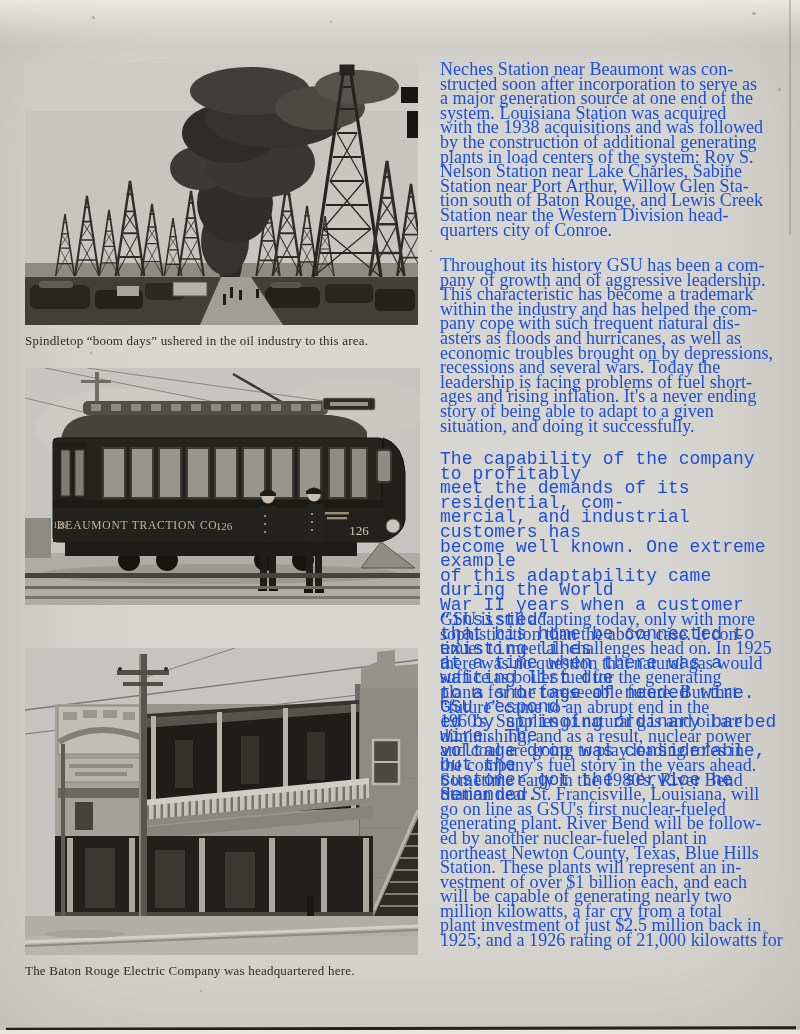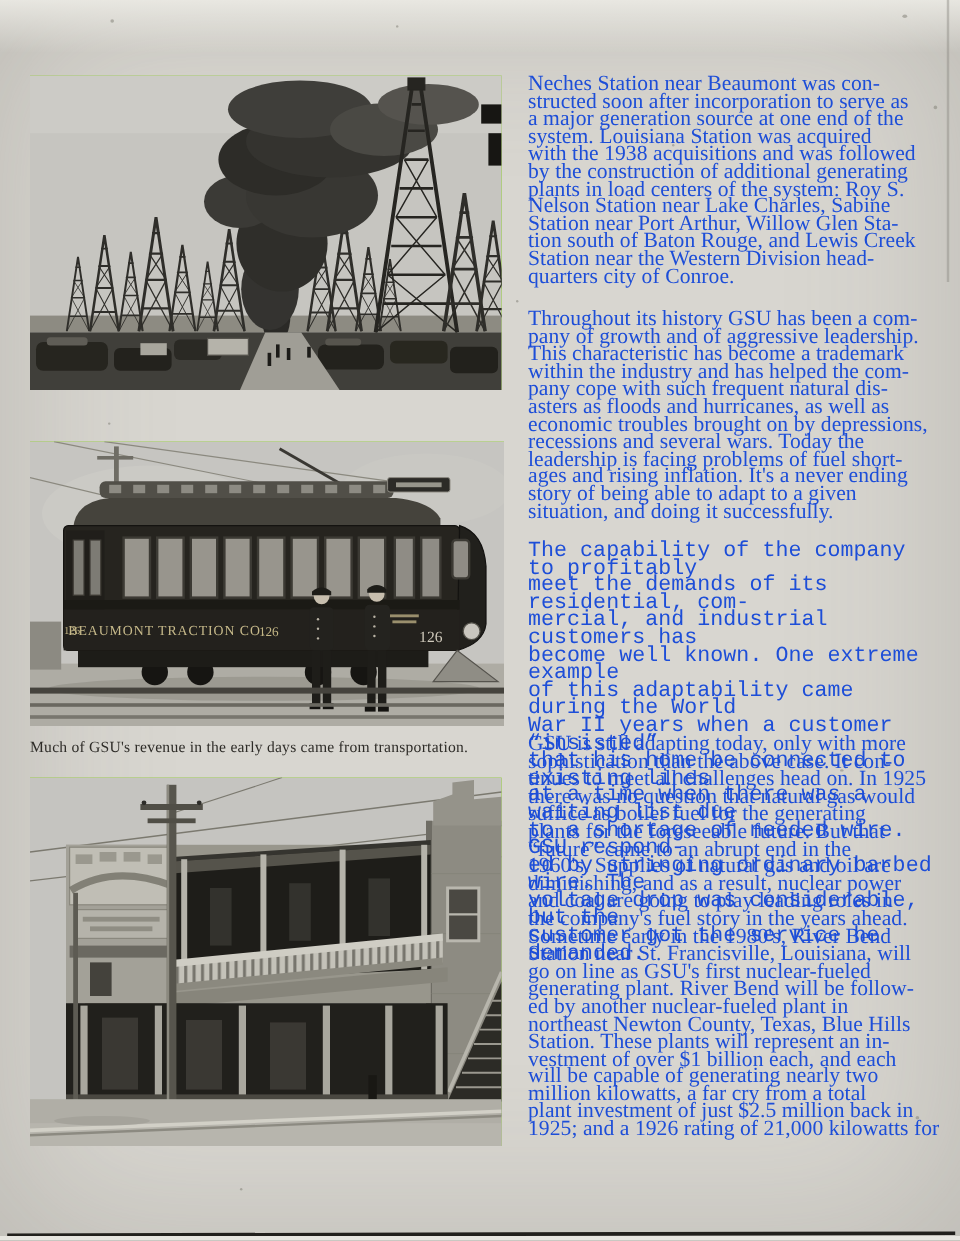--- a/index.html
+++ b/index.html
@@ -95,20 +95,21 @@
         <rect x="198" y="231" width="3" height="11" fill="#1c1b18"></rect>
         <rect x="231" y="226" width="3" height="9" fill="#1c1b18"></rect>
       </g>
 
       <g>
         <rect x="376" y="24" width="17" height="16" fill="#171613"></rect>
         <rect x="382" y="48" width="11" height="27" fill="#171613"></rect>
       </g>
     </svg>
   </figure>
+  <figcaption class="caption" style="top:333px;">Spindletop “boom days” ushered in the oil industry to this area.</figcaption>
 
   <figure class="photo" style="top:368px;margin:0;">
     <svg width="395" height="237" viewBox="0 0 395 237">
       <rect width="395" height="237" fill="#c6c5c1"></rect>
       <ellipse cx="100" cy="60" rx="90" ry="40" fill="#cbcac5"></ellipse>
       <ellipse cx="330" cy="40" rx="70" ry="30" fill="#c9c8c3"></ellipse>
       <g stroke="#8b897f" stroke-width="1">
         <path d="M0 30 L150 66" fill="none"></path>
         <path d="M20 0 L300 56" fill="none"></path>
         <path d="M62 0 L335 38" fill="none"></path>
@@ -198,21 +199,20 @@
           <circle cx="287" cy="154" r="1" fill="#b9b3a5"></circle>
           <circle cx="287" cy="162" r="1" fill="#b9b3a5"></circle>
       </g>
       <g>
         <rect y="205" width="395" height="5" fill="#45433d"></rect>
         <rect y="218" width="395" height="3" fill="#6a6860"></rect>
         <rect y="228" width="395" height="3" fill="#78766e"></rect>
       </g>
     </svg>
   </figure>
-  <figcaption class="caption" style="top:615px;">Much of GSU's revenue in the early days came from transportation.</figcaption>
 
   <figure class="photo" style="top:648px;margin:0;">
     <svg width="393" height="307" viewBox="0 0 393 307">
       <defs>
         <pattern id="bal" width="7" height="16" patternUnits="userSpaceOnUse">
           <rect width="7" height="16" fill="#c4c2b9"></rect>
           <rect x="2.5" width="2.5" height="16" fill="#76746c"></rect>
         </pattern>
       </defs>
       <rect width="393" height="307" fill="#c5c4c0"></rect>
@@ -310,20 +310,21 @@
 
       <g>
         <rect y="268" width="393" height="39" fill="#b0aea6"></rect>
         <rect y="288" width="393" height="19" fill="#b7b5ad"></rect>
         <path d="M0 294 L393 278" stroke="#d2d0c7" stroke-width="3" fill="none"></path>
         <path d="M0 298 L393 282" stroke="#8c8a81" stroke-width="2" fill="none"></path>
         <ellipse cx="60" cy="286" rx="40" ry="4" fill="#a5a39b"></ellipse>
       </g>
     </svg>
   </figure>
+  <figcaption class="caption" style="top:963px;">The Baton Rouge Electric Company was headquartered here.</figcaption>
 
   <p class="para" style="top:62px;">Neches Station near Beaumont was con-
 structed soon after incorporation to serve as
 a major generation source at one end of the
 system. Louisiana Station was acquired
 with the 1938 acquisitions and was followed
 by the construction of additional generating
 plants in load centers of the system:  Roy S.
 Nelson Station near Lake Charles, Sabine
 Station near Port Arthur, Willow Glen Sta-

